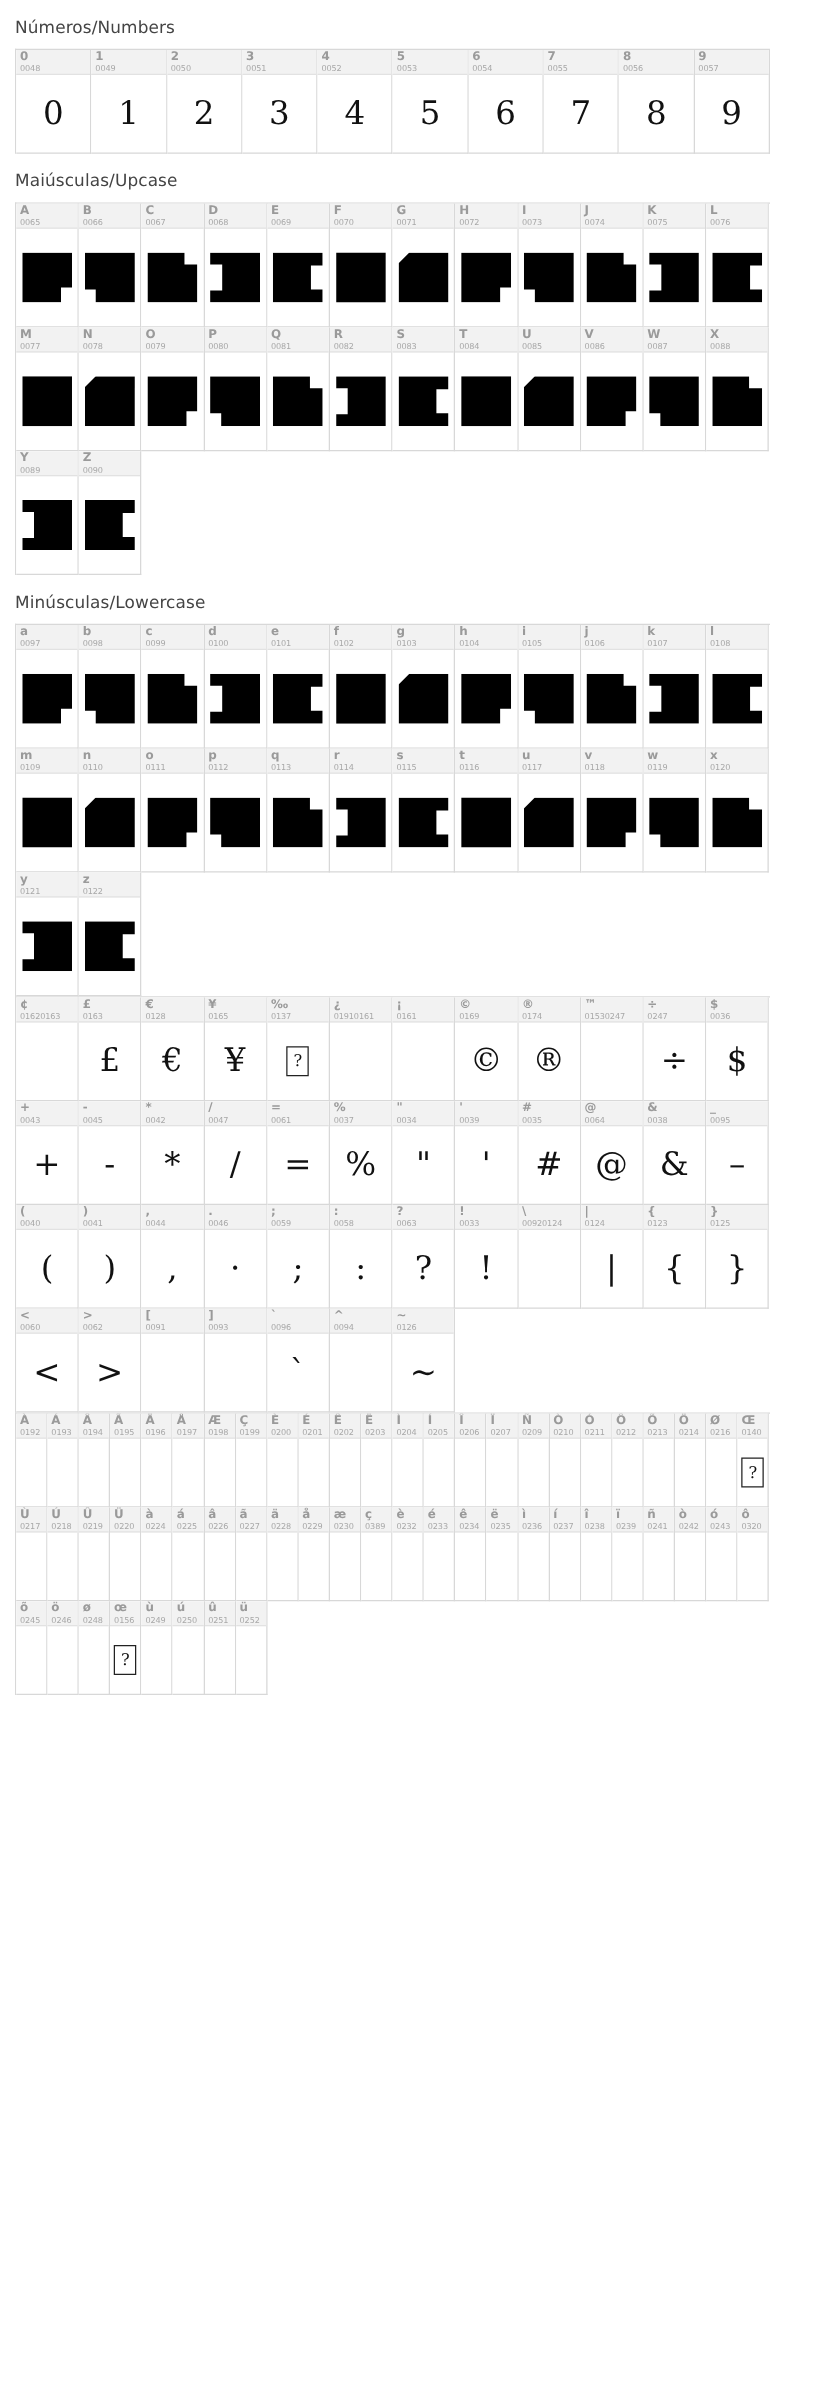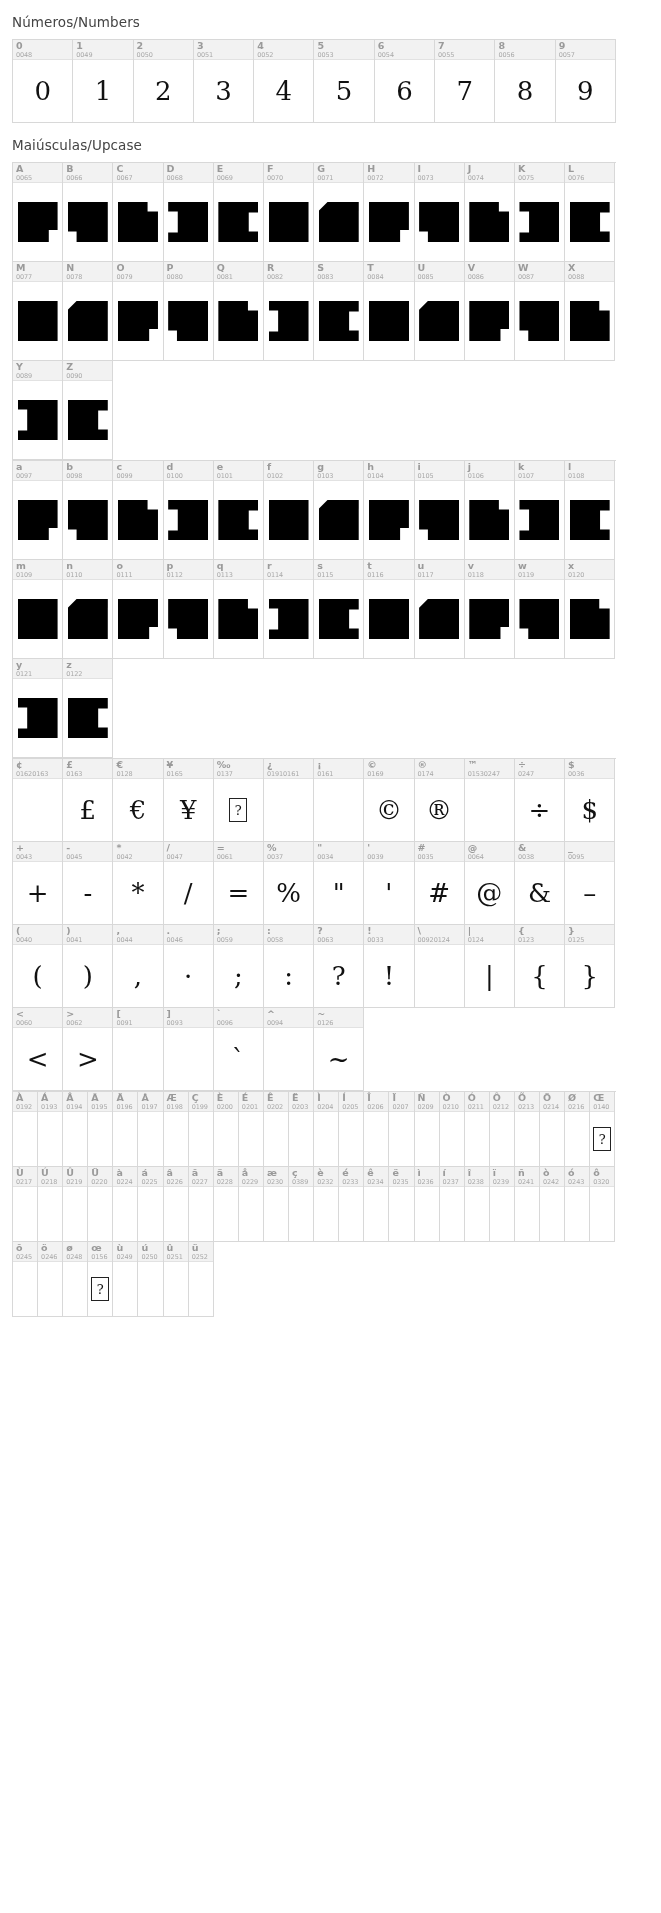--- a/index.html
+++ b/index.html
@@ -421,20 +421,21 @@
               <span class="ch">Z</span>
               <span class="code">0090</span>
             </div>
             <div class="glyph">
               <span class="blob" style="clip-path: polygon(0% 0%, 100% 0%, 100% 26%, 76% 26%, 76% 74%, 100% 74%, 100% 100%, 0% 100%);"></span>
             </div>
           </div>
         </div>
       </div>
       <div class="section">
+        <div class="section-title">Minúsculas/Lowercase</div>
         <div class="grid g12 tall">
           <div class="cell">
             <div class="hdr">
               <span class="ch">a</span>
               <span class="code">0097</span>
             </div>
             <div class="glyph">
               <span class="blob" style="clip-path: polygon(0% 0%, 100% 0%, 100% 70%, 78% 70%, 78% 100%, 0% 100%);"></span>
             </div>
           </div>

